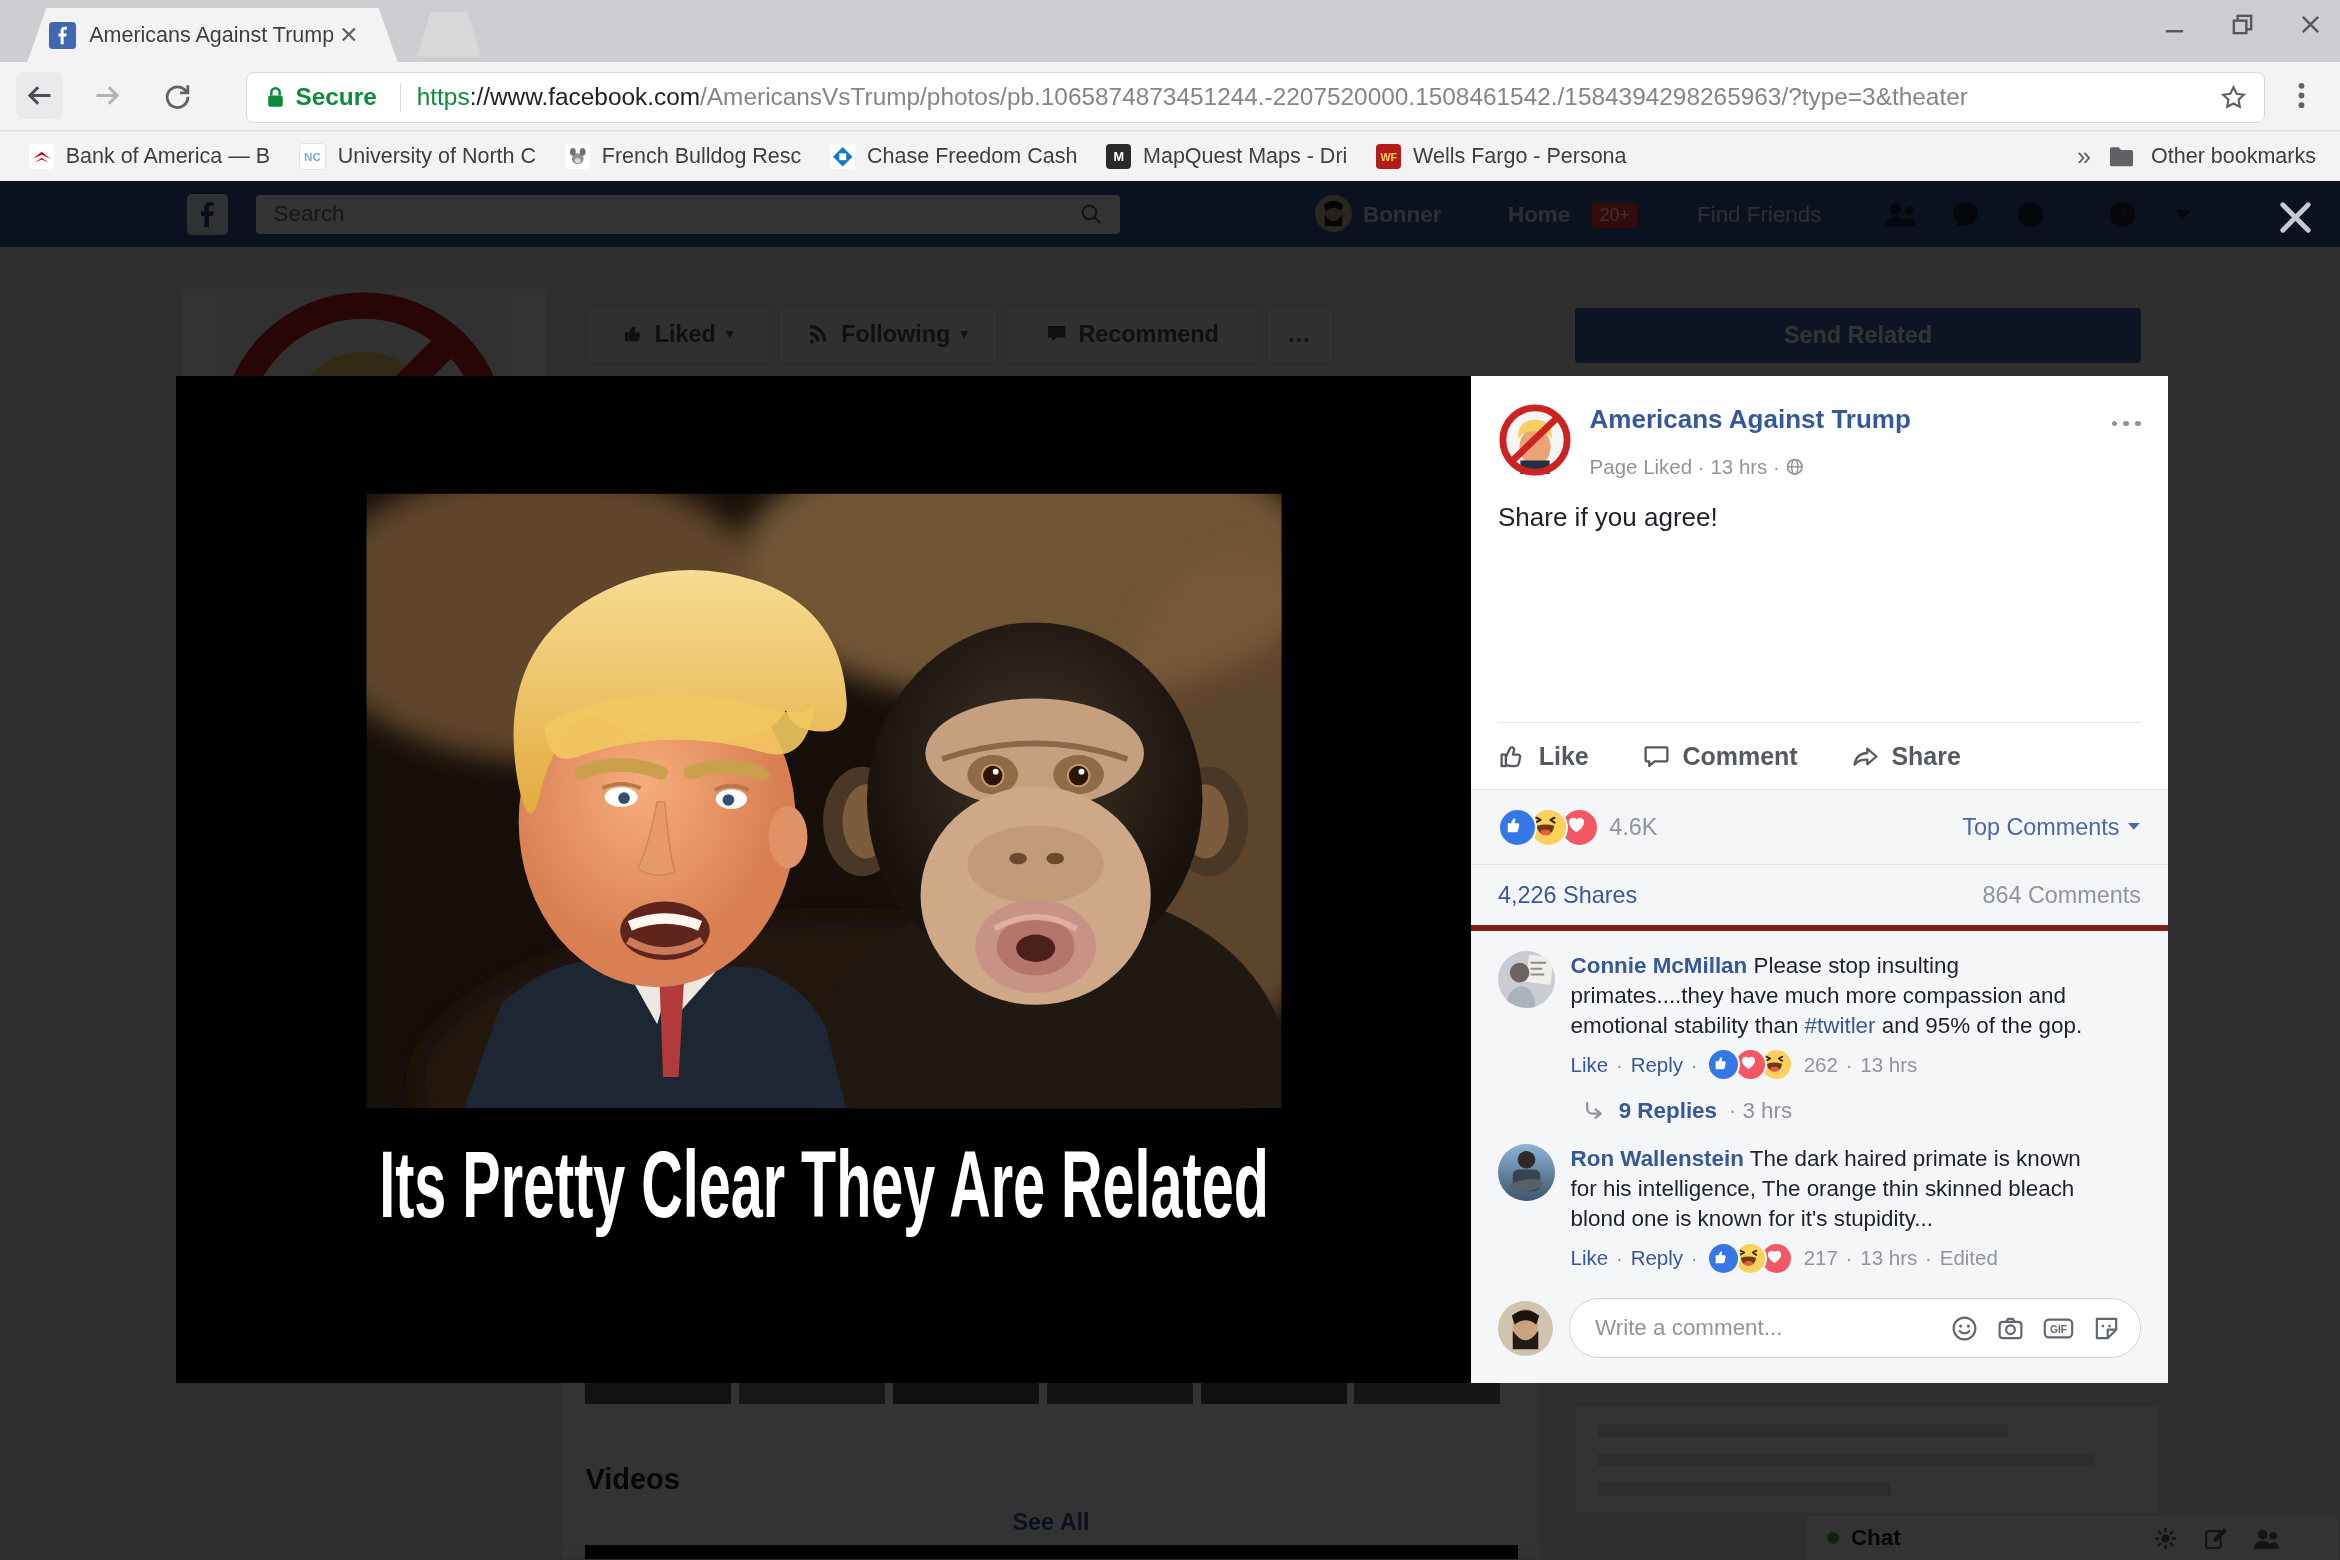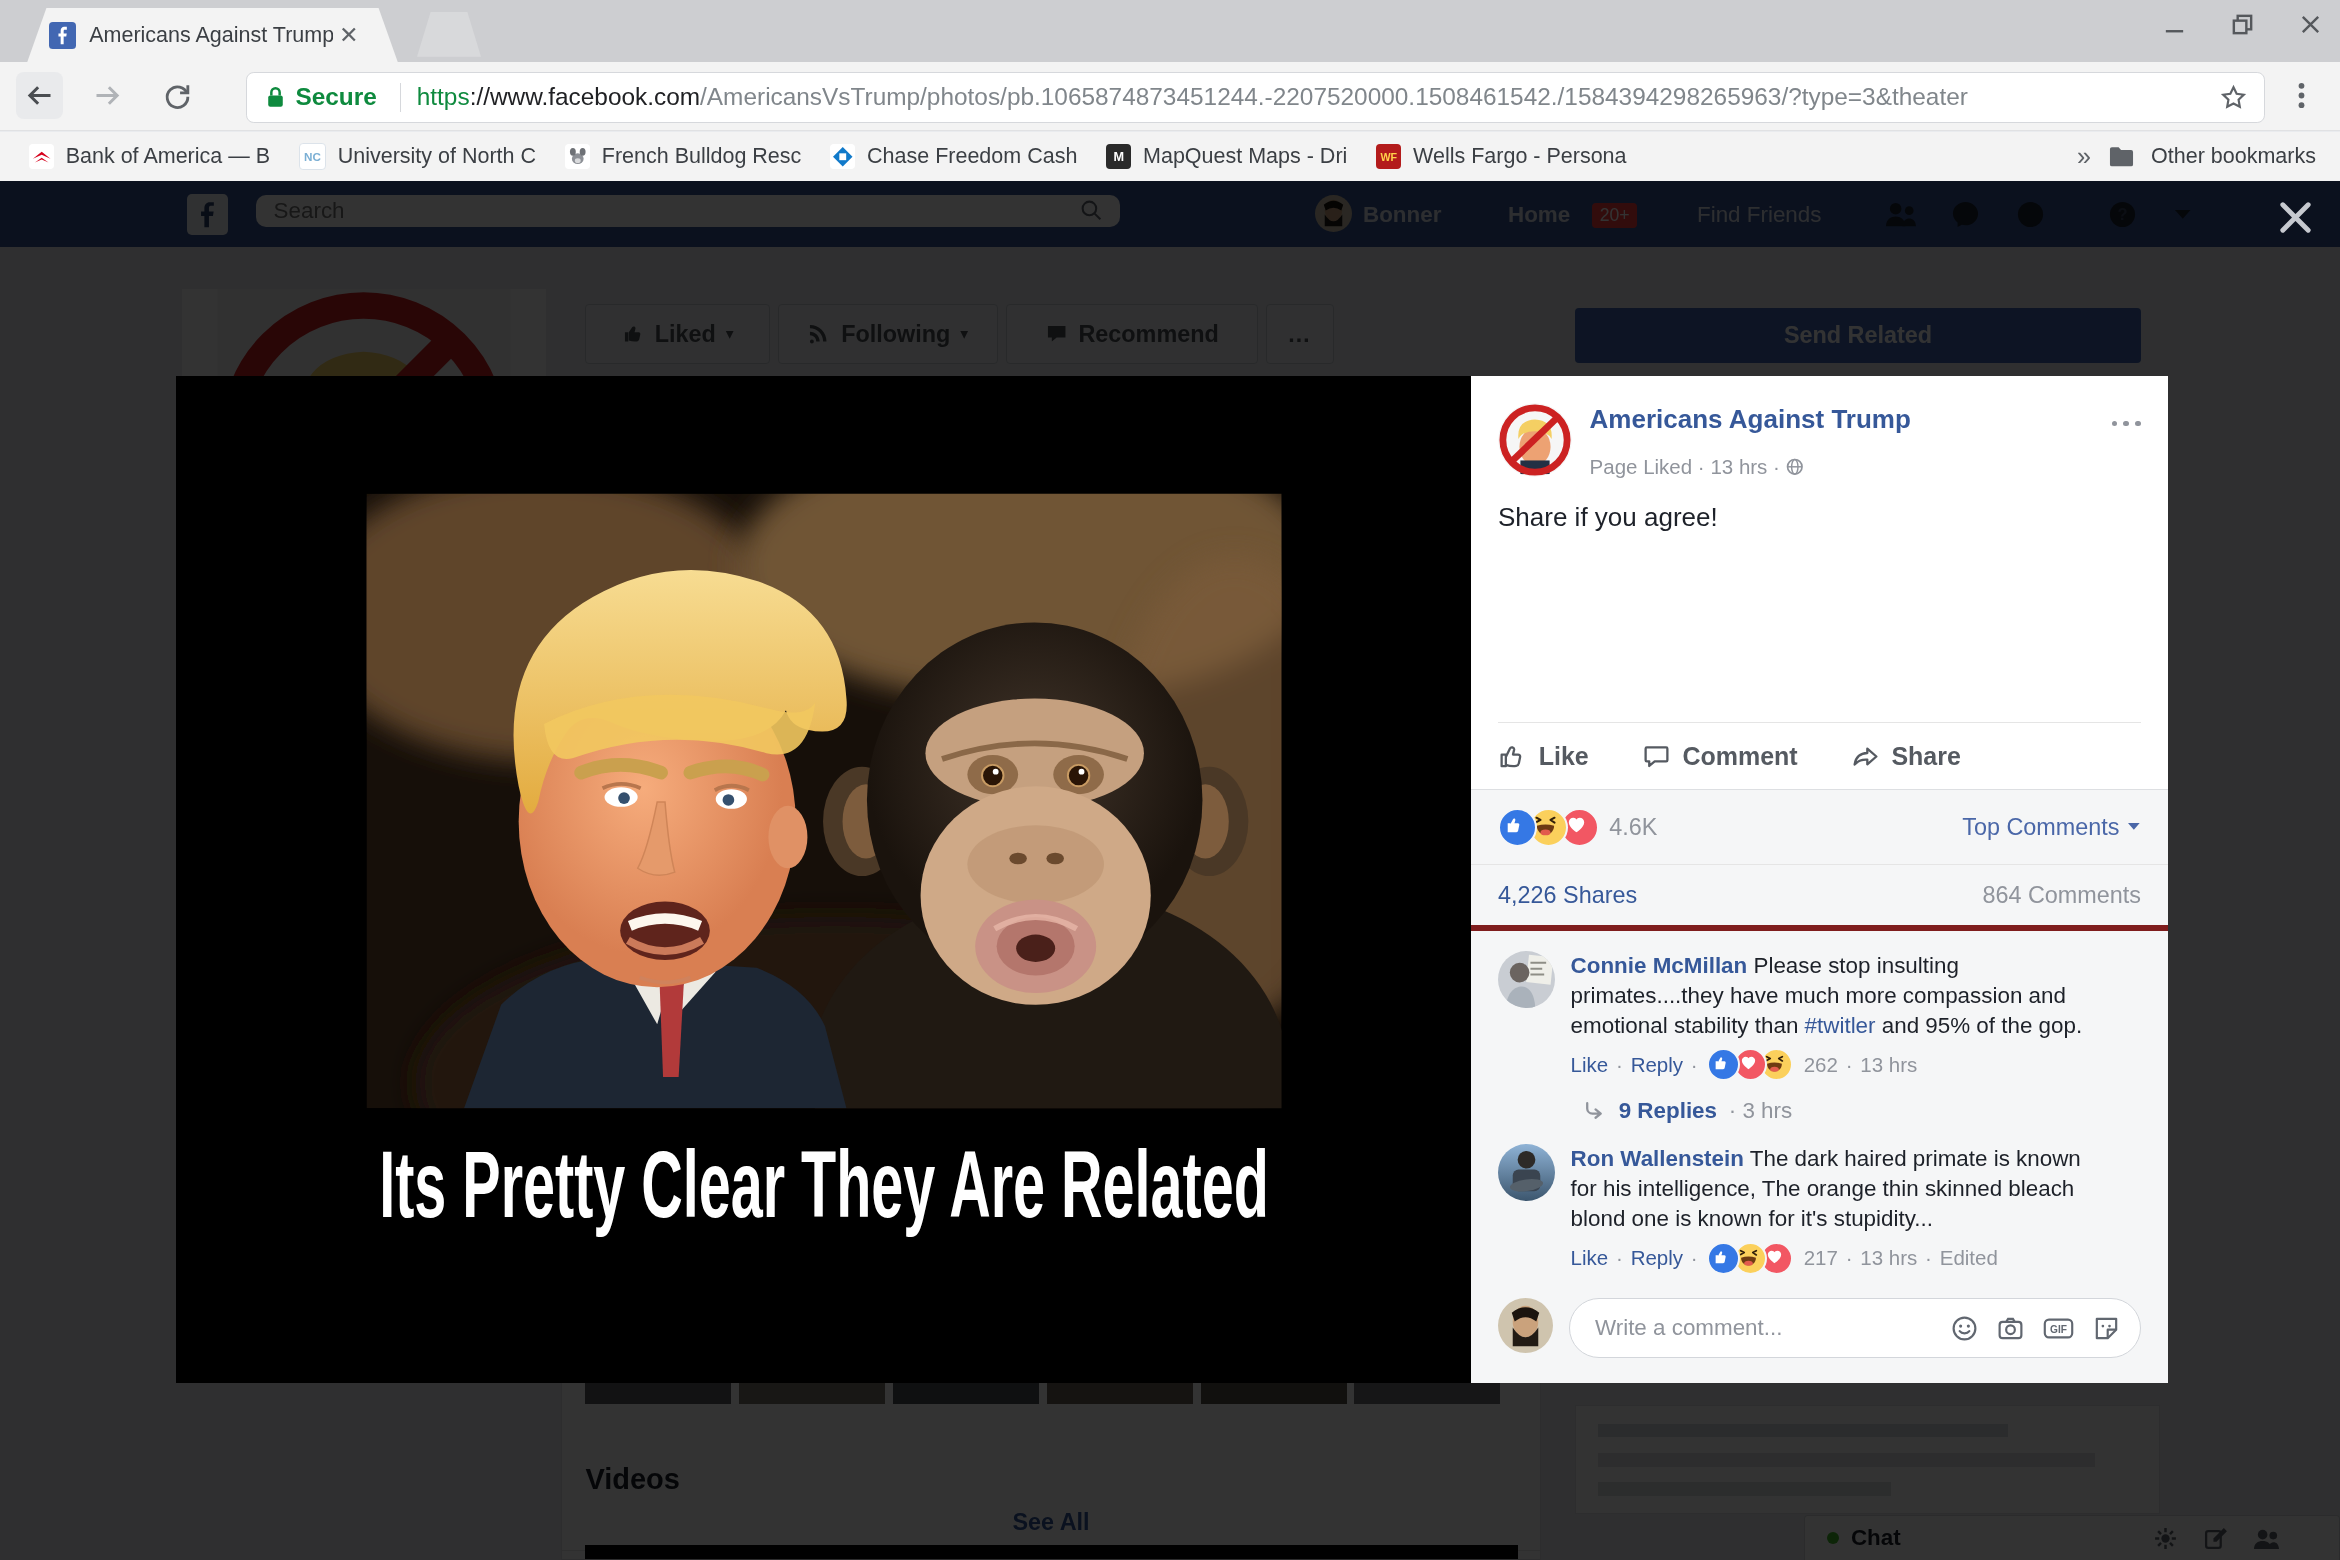--- a/index.html
+++ b/index.html
@@ -72,21 +72,21 @@
   .cav{width:57px;height:57px;border-radius:50%;overflow:hidden;flex:none;}
   .cbody{margin-left:15.6px;max-width:517px;}
   .ctext{font-size:22.4px;line-height:30px;color:#1d2129;}
   .cname{font-weight:bold;color:#365899;}
   .chash{color:#365899;}
   .cmeta{margin-top:7.8px;display:flex;align-items:center;gap:7.8px;font-size:20.5px;color:#90949c;}
   .cmeta a{color:#365899;text-decoration:none;}
   .replies{display:flex;align-items:center;gap:11.7px;margin:17px 0 0 111px;font-size:22.4px;}
   .replies .rl{color:#365899;font-weight:bold;}
   .replies .rt{color:#90949c;}
-  .composer{display:flex;align-items:flex-start;padding:23.4px 27px 25px 27px;margin-top:auto;}
+  .composer{display:flex;align-items:center;padding:23.4px 27px 25px 27px;margin-top:auto;}
   .pill{flex:1;height:60px;margin-left:15.6px;background:#fff;border:1px solid #d3d6db;border-radius:31px;
     display:flex;align-items:center;padding:0 19.5px 0 23.4px;box-sizing:border-box;}
   .pill input{border:none;outline:none;flex:1;font-size:22.4px;color:#1d2129;background:transparent;font-family:inherit;}
   .pill input::placeholder{color:#90949c;}
   .pico{display:flex;gap:17.6px;align-items:center;}
   .capt{font-weight:bold;}
 </style>
 </head>
 <body>
 
@@ -223,21 +223,21 @@
 
   <div class="fb">
 
     <div class="fbnav">
       <div class="abs" style="left:187px;top:12.7px;">
         <svg width="41" height="41" viewBox="0 0 42 42">
             <rect width="42" height="42" rx="5" fill="#f0f2f7"></rect>
             <path d="M27.5 12h-3.3c-.9 0-1.7.9-1.7 2v4h4.8l-.7 4.5h-4.1V34h-4.7V22.5h-3.4V18h3.4v-3.5c0-3.3 2.2-6 5.4-6h4.3z" fill="#2c4270"></path>
           </svg>
       </div>
-      <div class="abs" style="left:256px;top:13.7px;width:864px;height:32px;background:#fdfdfd;border-radius:10px;display:flex;align-items:center;padding:0 15.6px;box-sizing:border-box;">
+      <div class="abs" style="left:256px;top:13.7px;width:864px;height:39px;background:#fdfdfd;border-radius:4px;display:flex;align-items:center;padding:0 15.6px;box-sizing:border-box;">
         <input style="flex: 1 1 0%; border: none; outline: none; font-size: 22.4px; font-family: inherit; background: transparent; color: rgb(29, 33, 41);" placeholder="Search">
         <svg width="25" height="25" viewBox="0 0 24 24">
             <circle cx="10" cy="10" r="6.5" fill="none" stroke="#616770" stroke-width="2"></circle>
             <path d="M15 15l5.5 5.5" stroke="#616770" stroke-width="2"></path>
           </svg>
       </div>
       <div class="abs" style="left:1315px;top:13.7px;width:37px;height:37px;border-radius:50%;overflow:hidden;">
         <svg width="37" height="37" viewBox="0 0 38 38">
             <rect width="38" height="38" fill="#cfc4ae"></rect>
             <ellipse cx="19" cy="16" rx="9" ry="11" fill="#caa27c"></ellipse>

